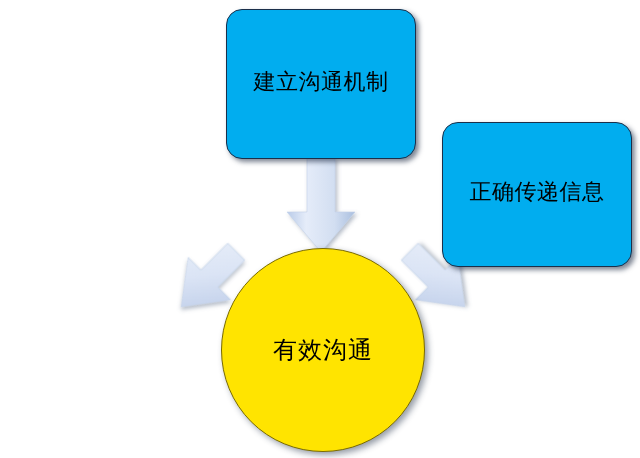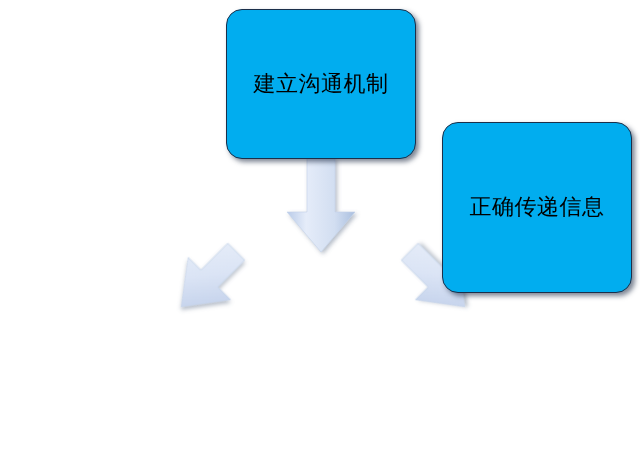--- a/index.html
+++ b/index.html
@@ -31,39 +31,40 @@
     box-shadow: 3px 3px 5px rgba(20, 35, 60, 0.55);
     z-index: 3;
   }
   .node-box .node-label {
     color: #000000;
     font-size: 22px;
     line-height: 1.2;
     letter-spacing: 0.5px;
     white-space: nowrap;
     text-align: center;
+    font-family: Liberation Mono, monospace;
   }
 
   #box-top {
     left: 226px;
     top: 9px;
     width: 190px;
     height: 150px;
   }
   #box-left {
     left: 8px;
     top: 122px;
     width: 192px;
     height: 145px;
   }
   #box-right {
     left: 442px;
     top: 122px;
     width: 190px;
-    height: 171px;
+    height: 145px;
   }
 
   
   #circle-center {
     position: absolute;
     left: 221px;
     top: 248px;
     width: 204px;
     height: 204px;
     border-radius: 50%;
@@ -118,20 +119,23 @@
 
   <div class="node-box" id="box-top">
     <span class="node-label">建立沟通机制</span>
   </div>
 
 
   <div class="node-box" id="box-right">
     <span class="node-label">正确传递信息</span>
   </div>
 
+  <div id="circle-center">
+    <span class="node-label">有效沟通</span>
+  </div>
 
   <div class="arrow" id="arrow-top">
     <svg viewBox="0 0 72 96" width="72" height="96">
       <defs>
         <linearGradient id="gradTop" x1="0" y1="0" x2="1" y2="0">
           <stop offset="0%" stop-color="#b9cbe8"></stop>
           <stop offset="28%" stop-color="#e5ecf9"></stop>
           <stop offset="70%" stop-color="#d2def1"></stop>
           <stop offset="100%" stop-color="#aabfdf"></stop>
         </linearGradient>

